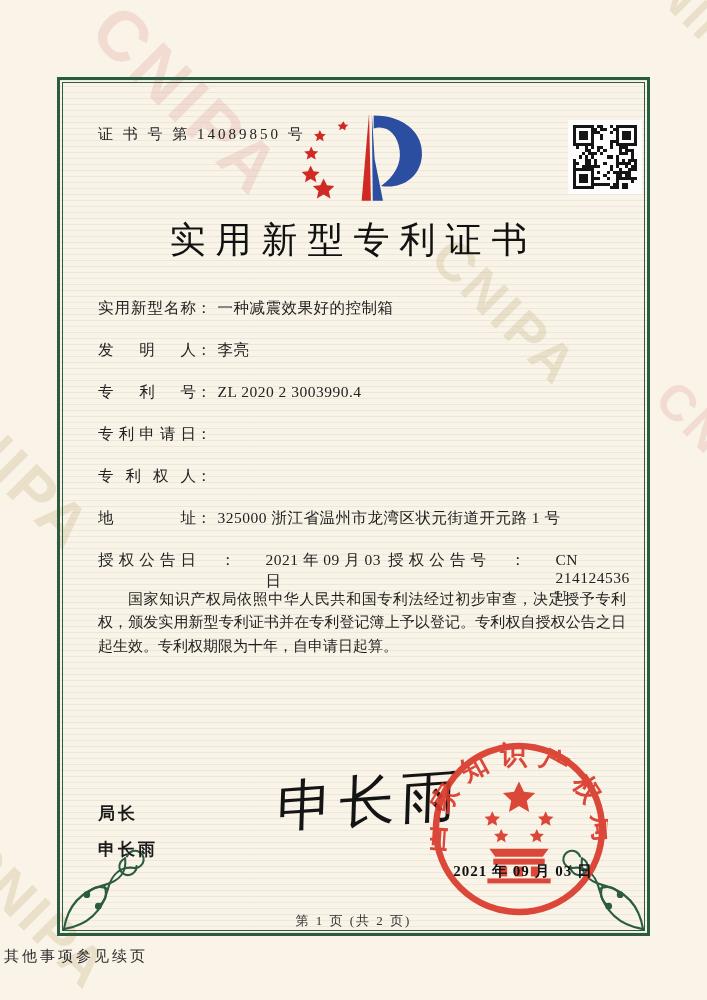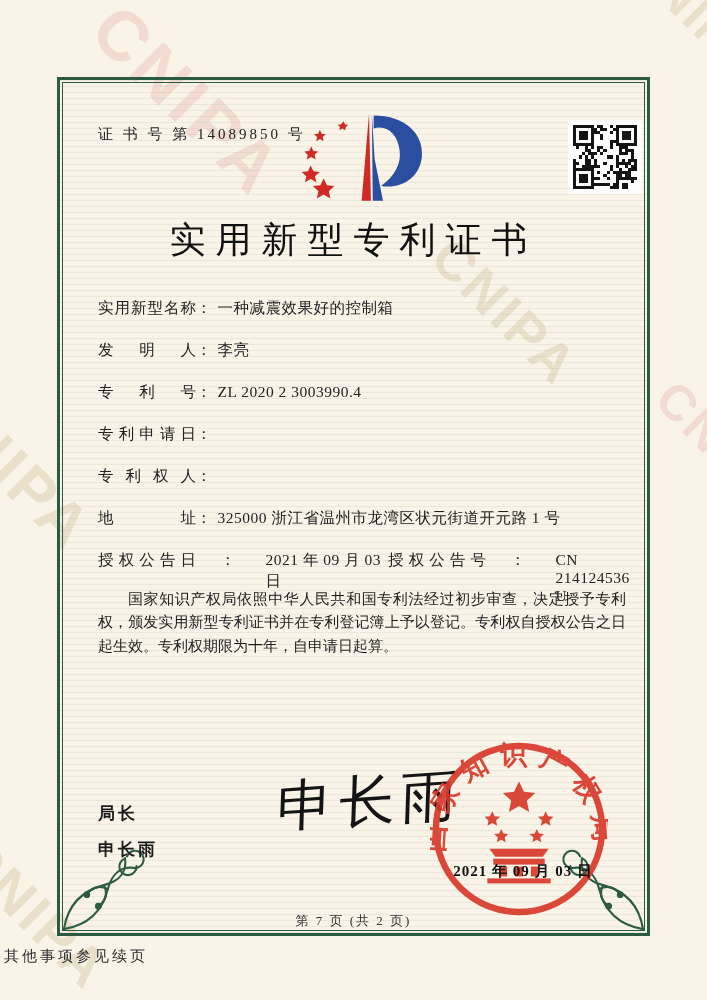--- a/index.html
+++ b/index.html
@@ -683,17 +683,17 @@
         <polygon points="60,110 120,110 114,118 66,118"></polygon>
         <rect x="64" y="120" width="52" height="6"></rect>
         <rect x="70" y="128" width="8" height="10"></rect>
         <rect x="86" y="128" width="8" height="10"></rect>
         <rect x="102" y="128" width="8" height="10"></rect>
         <rect x="58" y="140" width="64" height="5"></rect>
       </g>
     </svg>
     <div class="seal-date">2021 年 09 月 03 日</div>
 
-    <div class="page-info">第 7 页 (共 2 页)</div>
+    <div class="page-info">第 1 页 (共 2 页)</div>
   </div>
 
   <div class="continuation">其他事项参见续页</div>
 </div>
 
 </body></html>

